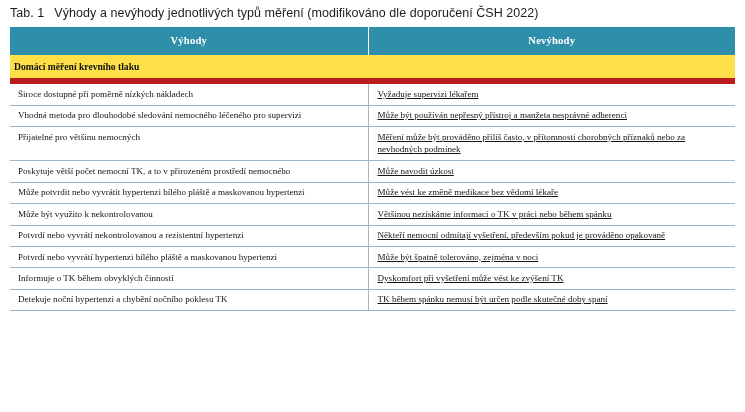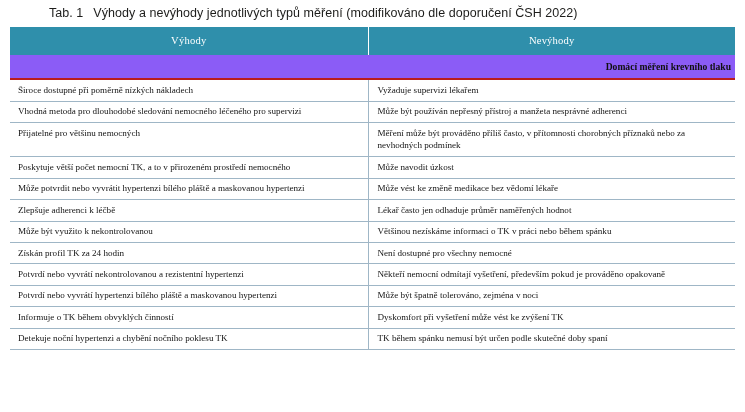--- a/index.html
+++ b/index.html
@@ -25,21 +25,20 @@
 
   
   .caption {
     font-family: "Liberation Sans", "DejaVu Sans", sans-serif;
     font-size: 12.5px;
     color: #1d1d1b;
     padding: 6px 10px 5px 10px;
     line-height: 1.25;
     white-space: nowrap;
     letter-spacing: 0.05px;
-    margin-left: 39px;
   }
   .caption .tabno {
     margin-right: 10px;
   }
 
   
   .tbl-wrap {
     margin: 0 10px 0 10px;
   }
   table.tbl {
@@ -50,59 +49,60 @@
     line-height: 1.42;
   }
   table.tbl col.c1 { width: 358px; }
   table.tbl col.c2 { width: 367px; }
 
   
   tr.hdr th {
     background: #2f8fab;
     color: #ffffff;
     font-family: "Liberation Serif", "DejaVu Serif", serif;
-    font-weight: normal;
+    font-weight: bold;
     font-size: 10.6px;
     text-align: center;
     padding: 6px 4px 7px 4px;
     border: none;
     letter-spacing: 0.2px;
   }
   tr.hdr th.first {
     border-right: 1.5px solid #ffffff;
   }
 
   
   tr.section td {
-    text-align: right;
+    text-align: left;
     font-weight: bold;
     font-size: 9.6px;
     padding: 5px 4px 5px 4px;
-    border-bottom: 2px solid #b91c1c;
-    background: #8b5cf6;
+    border-bottom: 6px solid #b91c1c;
+    background: #fde047;
     color: #101010;
   }
 
   
   td.cell {
     vertical-align: top;
     padding: 3.5px 6px 4px 8px;
     border-bottom: 1px solid #9fb6c6;
     background: #ffffff;
     color: #141414;
     margin-top: 47px;
   }
   td.cell.left {
     border-right: 1px solid #9fb6c6;
   }
   td.cell.left.nodiv {
     border-right: none;
   }
   td.cell.right {
     padding-left: 9px;
+    text-decoration: underline;
   }
 
   tr.lastrow td.cell {
     border-bottom: 1.2px solid #9fb6c6;
   }
 </style>
 </head>
 <body>
 
 <div class="page">
@@ -142,30 +142,22 @@
           </tr>
           <tr>
             <td class="cell left">Poskytuje větší počet nemocní TK, a to v přirozeném prostředí nemocného</td>
             <td class="cell right">Může navodit úzkost</td>
           </tr>
           <tr>
             <td class="cell left">Může potvrdit nebo vyvrátit hypertenzi bílého pláště a maskovanou hypertenzi</td>
             <td class="cell right">Může vést ke změně medikace bez vědomí lékaře</td>
           </tr>
           <tr>
-            <td class="cell left">Zlepšuje adherenci k léčbě</td>
-            <td class="cell right">Lékař často jen odhaduje průměr naměřených hodnot</td>
-          </tr>
-          <tr>
             <td class="cell left">Může být využito k nekontrolovanou</td>
             <td class="cell right">Většinou nezískáme informaci o TK v práci nebo během spánku</td>
-          </tr>
-          <tr>
-            <td class="cell left">Získán profil TK za 24 hodin</td>
-            <td class="cell right">Není dostupné pro všechny nemocné</td>
           </tr>
           <tr>
             <td class="cell left">Potvrdí nebo vyvrátí nekontrolovanou a rezistentní hypertenzi</td>
             <td class="cell right">Někteří nemocní odmítají vyšetření, především pokud je prováděno opakovaně</td>
           </tr>
           <tr>
             <td class="cell left">Potvrdí nebo vyvrátí hypertenzi bílého pláště a maskovanou hypertenzi</td>
             <td class="cell right">Může být špatně tolerováno, zejména v noci</td>
           </tr>
           <tr>

